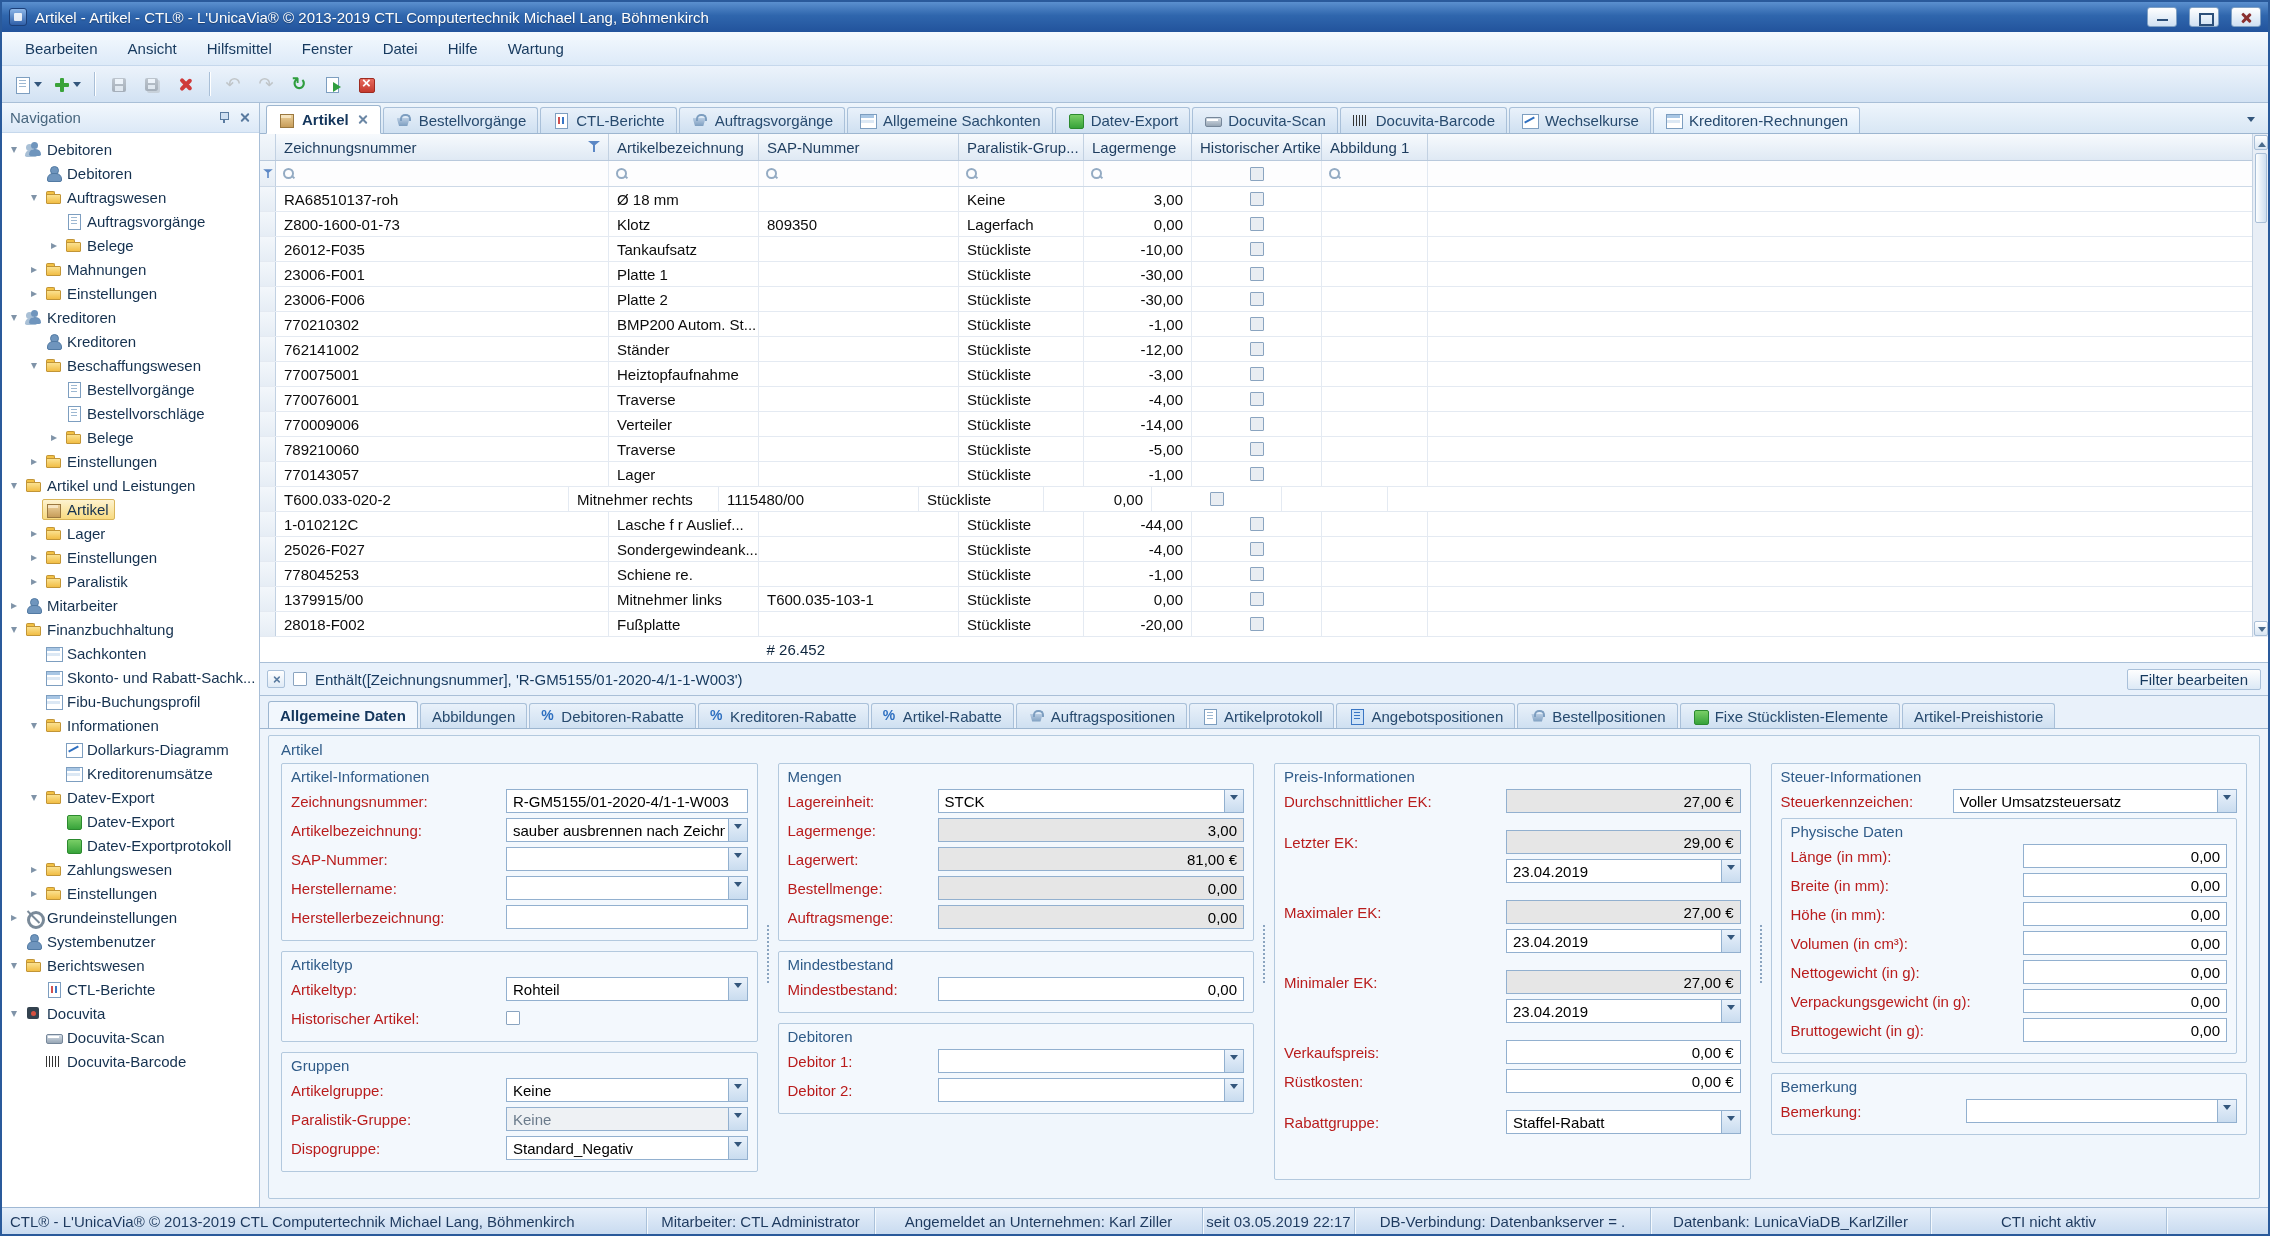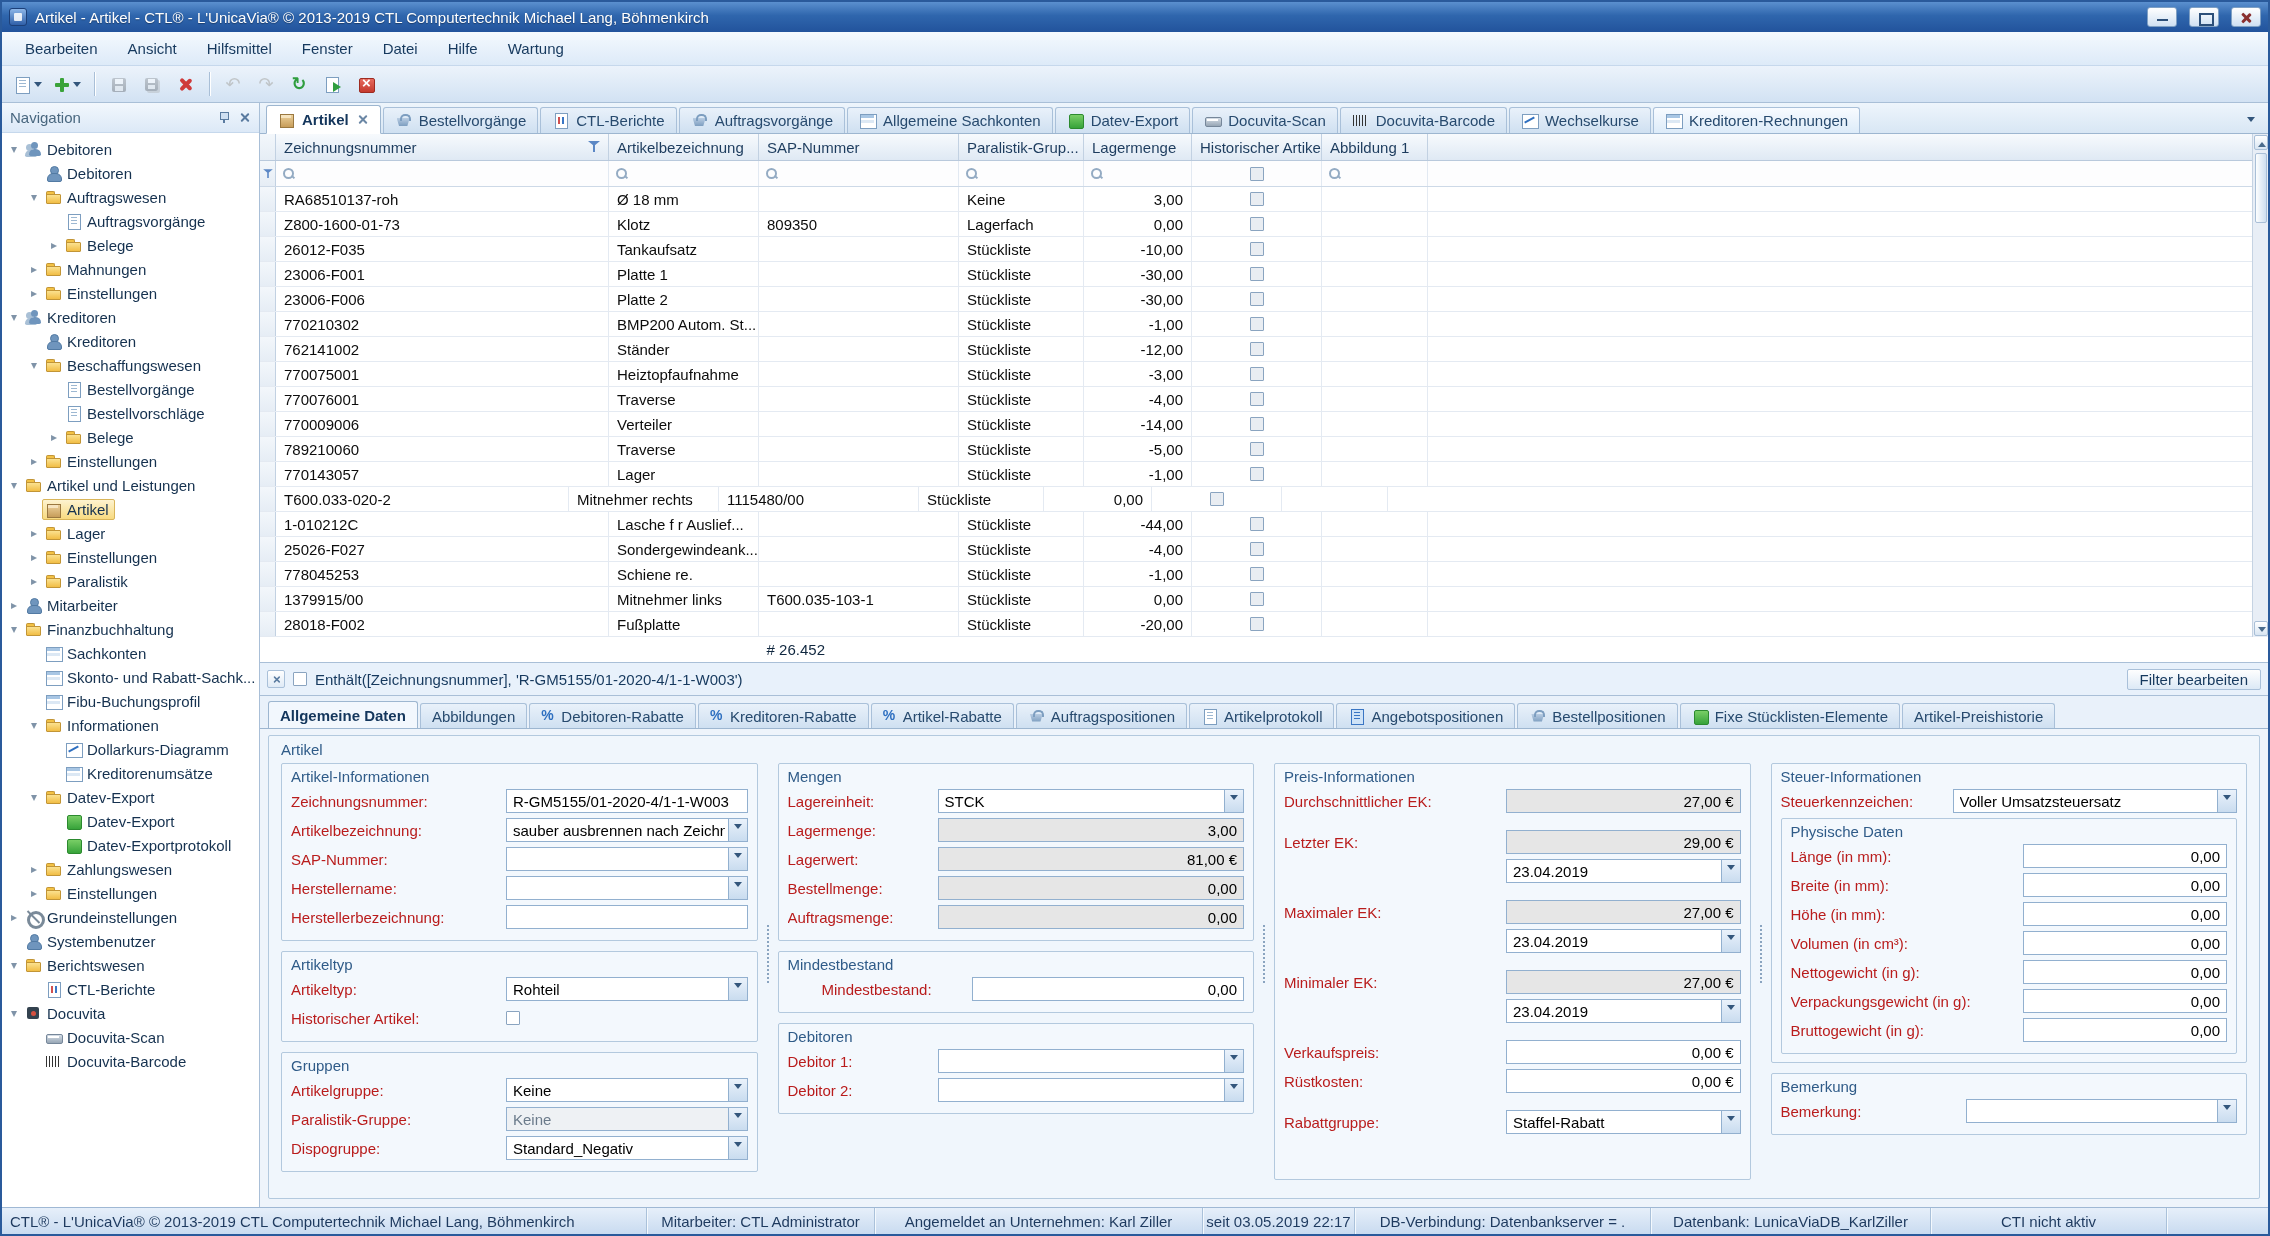--- a/index.html
+++ b/index.html
@@ -1025,21 +1025,21 @@
                     <div class="frow">
                       <div class="flabel" style="width: 150px;">Auftragsmenge:</div>
                       <div class="fctl ro num">
                         <span class="fval">0,00</span>
                       </div>
                     </div>
                   </div>
                   <div class="fgroup">
                     <div class="gtitle">Mindestbestand</div>
                     <div class="frow">
-                      <div class="flabel" style="width: 150px; margin-left: 34px;">Mindestbestand:</div>
+                      <div class="flabel" style="width: 150px;">Mindestbestand:</div>
                       <div class="fctl num">
                         <span class="fval">0,00</span>
                       </div>
                     </div>
                   </div>
                   <div class="fgroup">
                     <div class="gtitle">Debitoren</div>
                     <div class="frow">
                       <div class="flabel" style="width: 150px;">Debitor 1:</div>
                       <div class="fctl combo">

